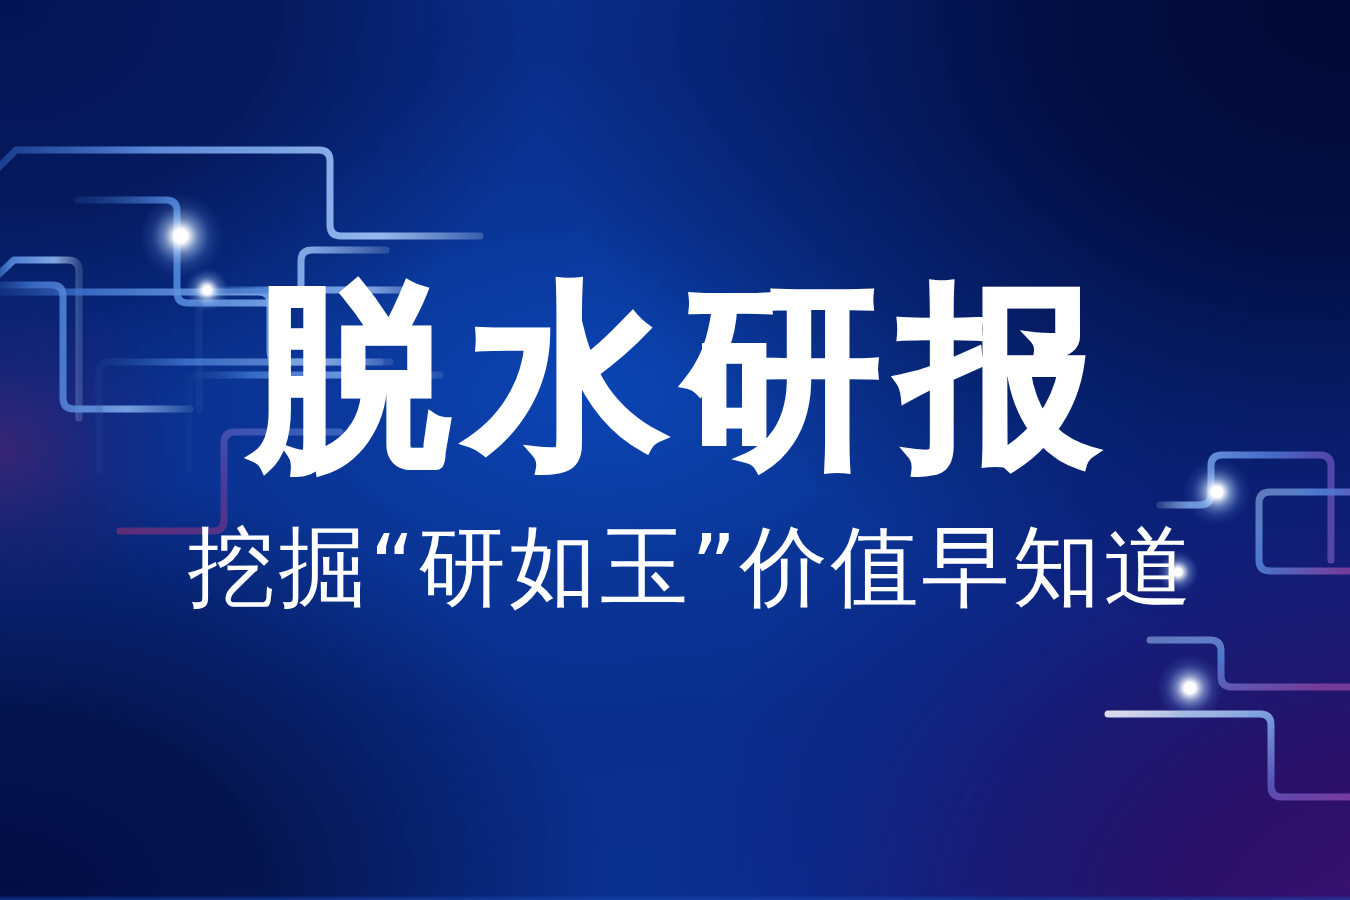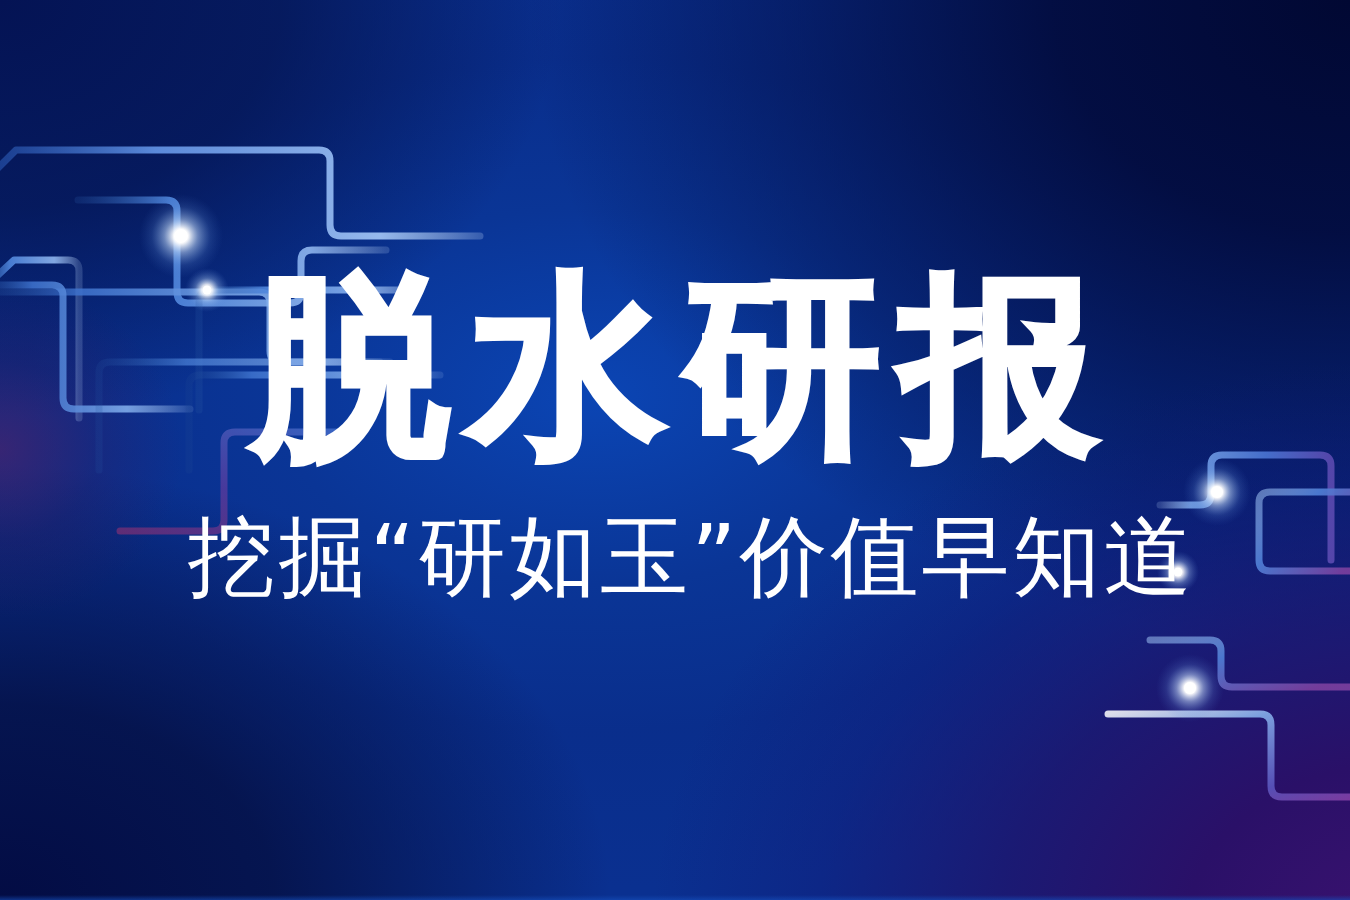--- a/index.html
+++ b/index.html
@@ -72,21 +72,21 @@
   
   .text-stack {
     position: absolute;
     left: 0;
     right: 0;
     top: 262px;
     text-align: center;
     pointer-events: none;
   }
   .main-title {
-    margin: 4px;
+    margin: 14px;
     color: #ffffff;
     font-size: 196px;
     line-height: 200px;
     font-weight: 900;
     letter-spacing: 20px;
     text-indent: 20px;
     font-family: "DejaVu Sans", "Liberation Sans", sans-serif;
     -webkit-text-stroke: 5px #ffffff;
     text-shadow: 0 0 1px rgba(255,255,255,0.9);
     white-space: nowrap;

